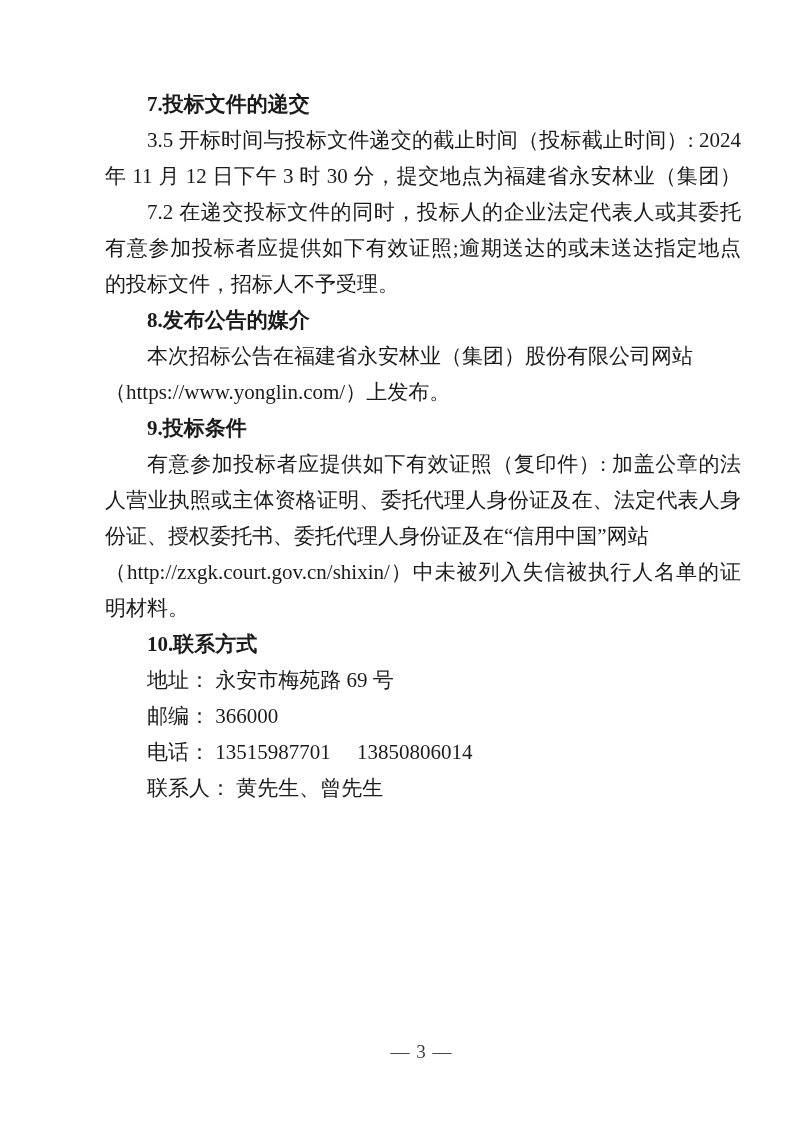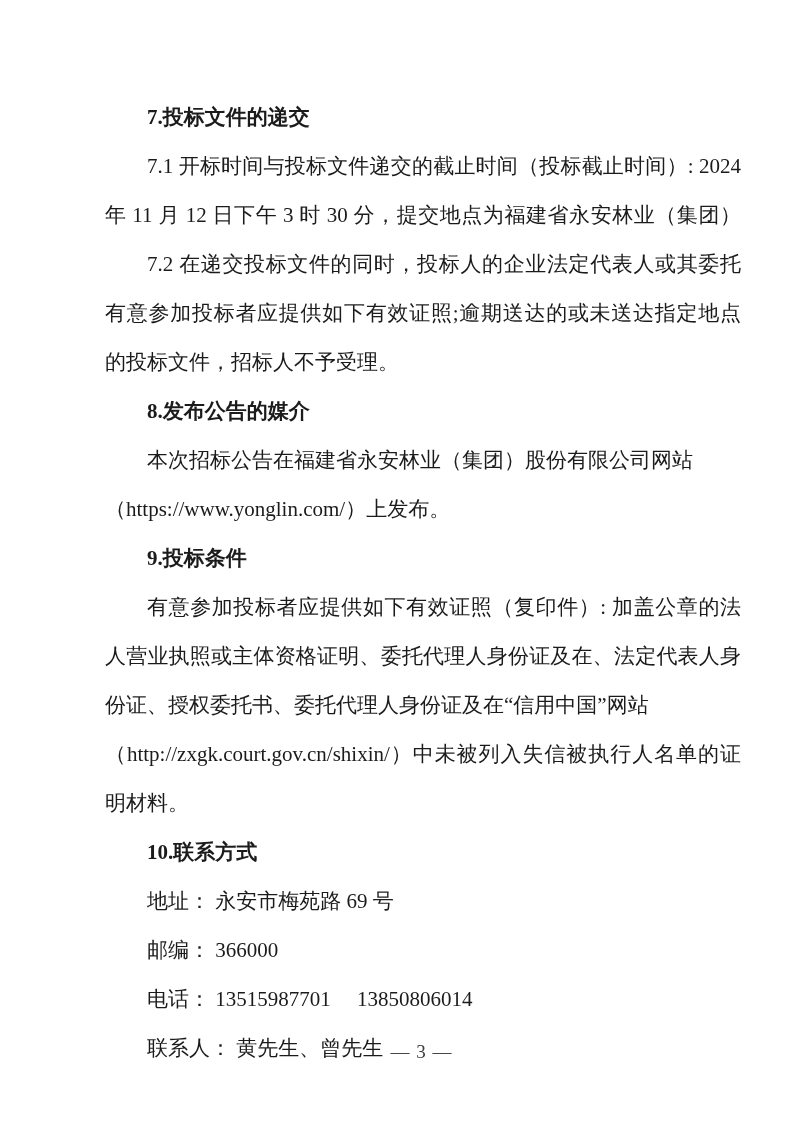--- a/index.html
+++ b/index.html
@@ -22,21 +22,20 @@
     width: 636px;
   }
   .line {
     font-size: 21px;
     line-height: 36px;
     height: 36px;
     color: #1b1b1b;
     white-space: pre-wrap;
     overflow: hidden;
     text-align: left;
-    margin-top: 13px;
   }
   .line.heading {
     font-weight: 700;
     text-indent: 2em;
   }
   .line.first {
     text-indent: 2em;
   }
   .line.fill {
     text-align: justify;
@@ -55,21 +54,21 @@
     color: #3d3d3d;
     letter-spacing: 1px;
   }
 </style>
 </head>
 <body>
 
 <div class="page">
   <div class="text-block" id="text-block">
       <div class="line heading">7.投标文件的递交</div>
-      <div class="line first fill">7.1 开标时间与投标文件递交的截止时间（投标截止时间）: 2024</div>
+      <div class="line first fill">3.5 开标时间与投标文件递交的截止时间（投标截止时间）: 2024</div>
       <div class="line fill">年 11 月 12 日下午 3 时 30 分，提交地点为福建省永安林业（集团）</div>
       <div class="line first fill">7.2 在递交投标文件的同时，投标人的企业法定代表人或其委托</div>
       <div class="line fill">有意参加投标者应提供如下有效证照;逾期送达的或未送达指定地点</div>
       <div class="line plain">的投标文件，招标人不予受理。</div>
       <div class="line heading">8.发布公告的媒介</div>
       <div class="line first">本次招标公告在福建省永安林业（集团）股份有限公司网站</div>
       <div class="line plain">（https://www.yonglin.com/）上发布。</div>
       <div class="line heading">9.投标条件</div>
       <div class="line first fill">有意参加投标者应提供如下有效证照（复印件）: 加盖公章的法</div>
       <div class="line fill">人营业执照或主体资格证明、委托代理人身份证及在、法定代表人身</div>

